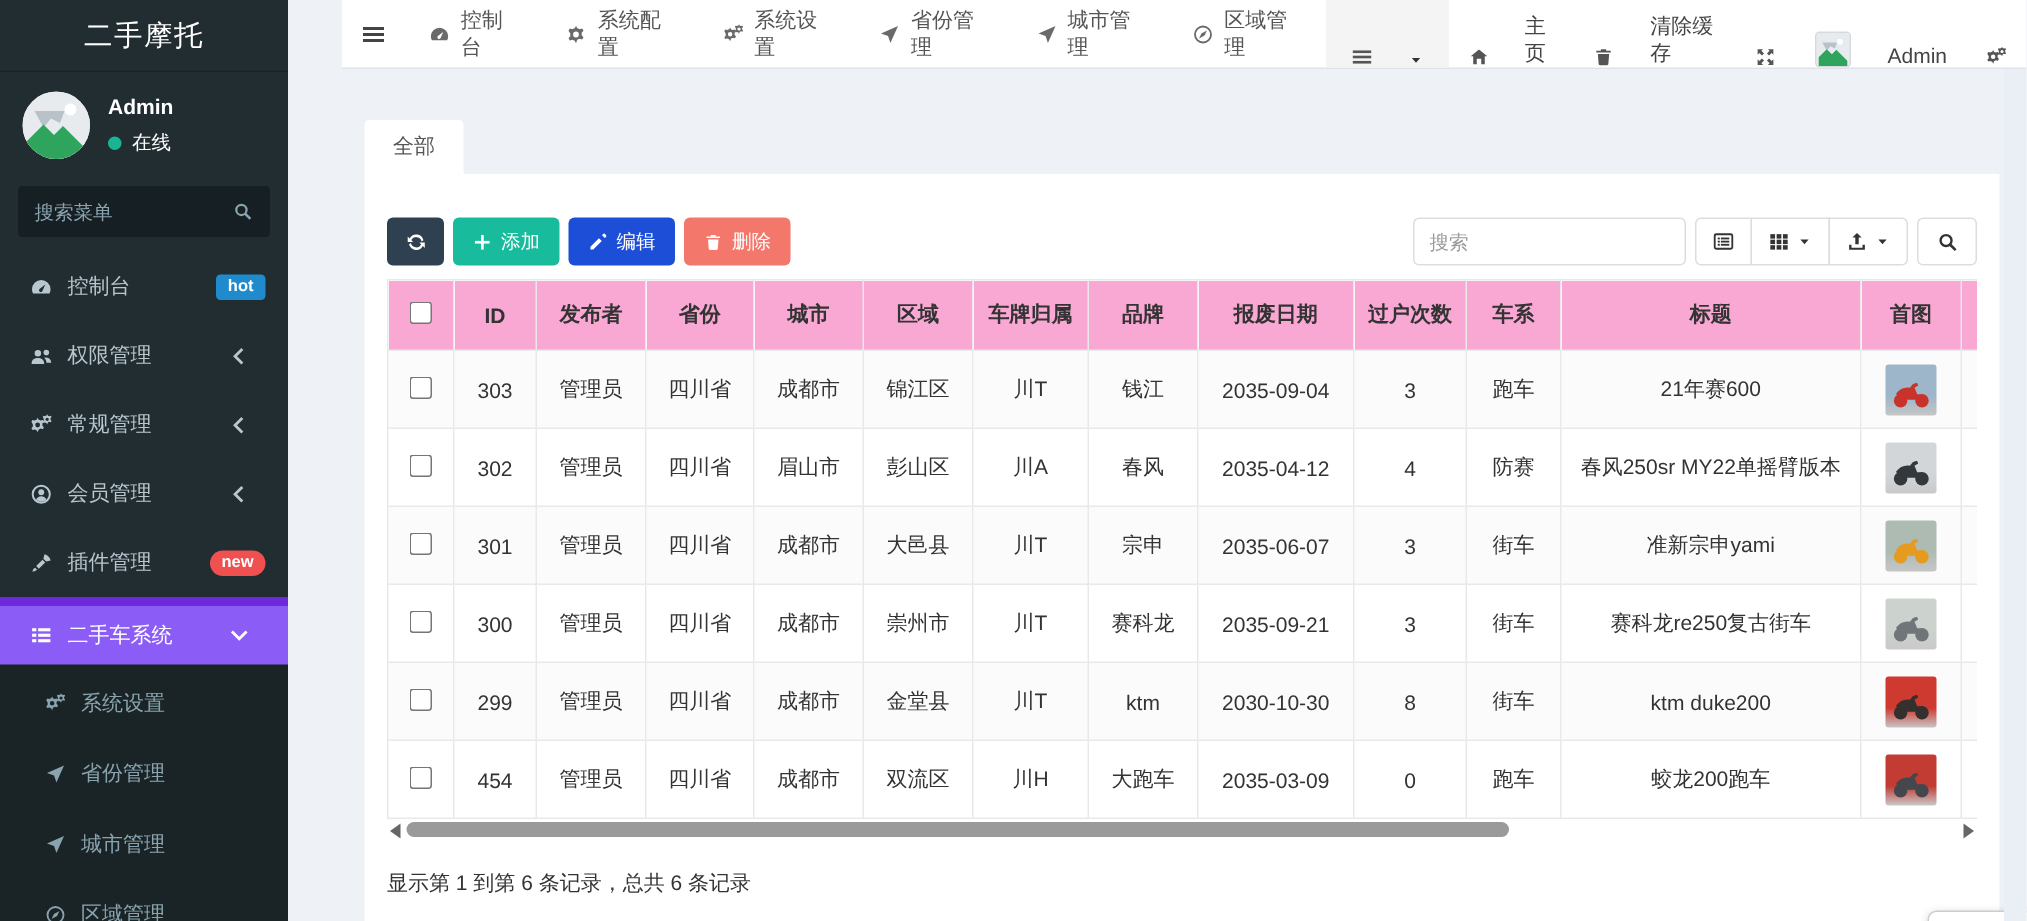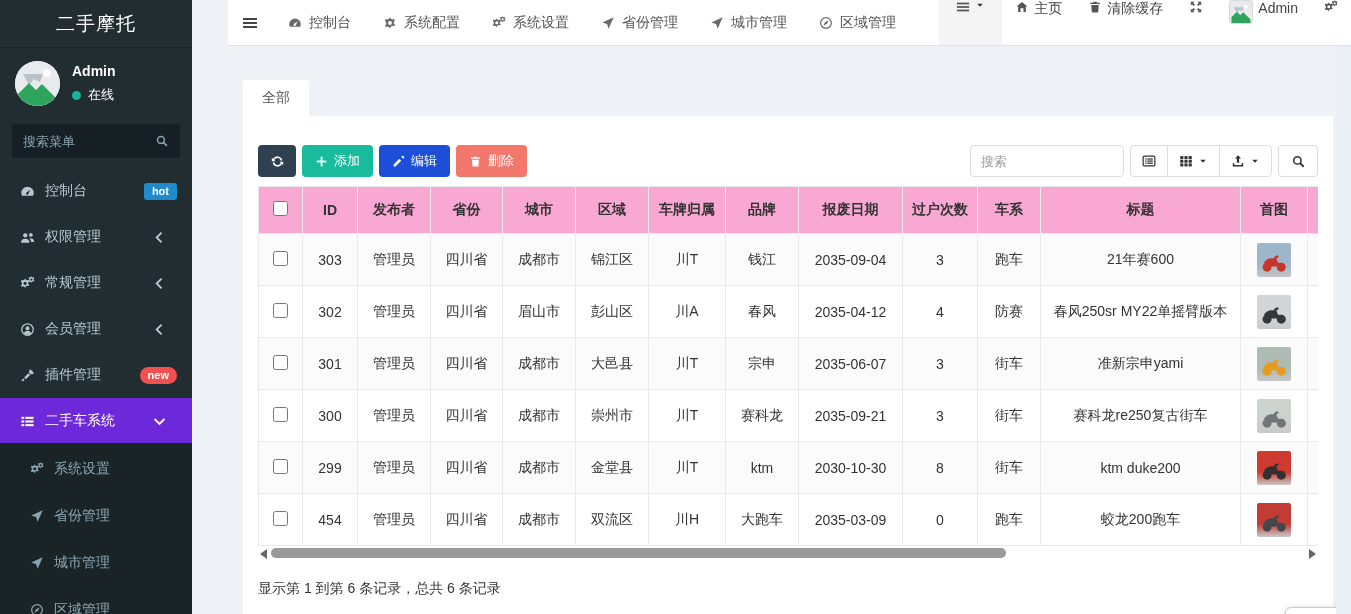--- a/index.html
+++ b/index.html
@@ -22,40 +22,40 @@
 .dot{width:9px;height:9px;border-radius:50%;display:inline-block}
 .side-search{margin:6px 12px 10px;background:#161f23;border-radius:3px;display:flex;
   align-items:center;height:34px;padding:0 11px}
 .side-search input{flex:1;background:transparent;border:0;outline:none;color:#ccc;font-size:13px;min-width:0}
 .side-search input::placeholder{color:#8aa4af}
 .side-search .ico{color:#8aa4af;font-size:14px}
 .menu-item{height:46px;display:flex;align-items:center;padding:0 15px;color:#b8c7ce;
   font-size:14px;cursor:pointer}
 .menu-item .ico{width:24px;margin-right:6px;color:#b8c7ce;font-size:15px}
 .menu-item .lbl{flex:1}
-.menu-item.active{background:#6d28d9;color:#fff;border-top:1px solid #6d28d9;border-bottom:1px solid #192226}
+.menu-item.active{background:#8b5cf6;color:#fff;border-top:6px solid #6d28d9;border-bottom:1px solid #192226}
 .menu-item.active .ico{color:#fff}
 .badge{font-size:11px;font-weight:bold;color:#fff;padding:3px 8px;border-radius:3px;line-height:1}
 .badge.pill{border-radius:10px}
 .chev{color:#8aa4af;font-size:12px}
 #side-submenu{background:#1a2427;padding-top:1px;min-height:200px}
 .sub-item{height:47px;display:flex;align-items:center;padding:0 15px 0 26px;color:#8aa4af;
   font-size:14px;cursor:pointer}
 .sub-item .ico{width:22px;margin-right:6px;color:#8aa4af;font-size:14px}
 
 
 .topnav{position:absolute;left:228px;top:0;width:1123px;height:46px;background:#fff;
   border-bottom:1px solid #dfe3e8;display:flex;align-items:stretch;z-index:5;overflow:hidden}
 .burger{width:44px;display:flex;align-items:center;justify-content:center;color:#444;
   font-size:16px;cursor:pointer}
 #topnav-menu{display:flex;align-items:stretch}
 .tn-item{display:flex;align-items:center;gap:7px;padding:0 16px;color:#555;font-size:14px;cursor:pointer}
 .tn-item .ico{color:#6a6a6a;font-size:14px}
 .nav-right{margin-left:auto;display:flex;align-items:stretch}
-.nr{display:flex;align-items:flex-start;gap:5px;padding:0 13px;color:#444;font-size:14px;cursor:pointer}
+.nr{display:flex;align-items:flex-end;gap:24px;padding:0 13px;color:#444;font-size:14px;cursor:pointer}
 .nr .ico{color:#555;font-size:14px}
 .nr.dropdown{background:#f4f4f4;padding:0 17px}
 .nr.dropdown .caret{font-size:10px;color:#333}
 .mini-avatar{width:24px;height:24px;border-radius:3px;overflow:hidden;background:#e9edf0;
   border:1px solid #d5dade}
 .mini-avatar svg{width:100%;height:100%;display:block}
 
 
 .page{position:absolute;left:228px;top:46px;width:1123px;height:568px;background:#eef1f5;overflow:hidden}
 .right-strip{position:absolute;right:0;top:0;width:15px;height:568px;background:#e9eff5}
@@ -64,21 +64,21 @@
 .panel{position:absolute;left:15px;top:70px;width:1090px;height:498px;background:#fff;
   padding:29px 15px 0}
 .toolbar{display:flex;align-items:center}
 .btn{height:32px;border:none;border-radius:4px;color:#fff;font-size:13px;display:inline-flex;
   align-items:center;gap:6px;padding:0 13px;margin-right:6px;cursor:pointer;
   font-family:inherit}
 .btn .ico{font-size:13px}
 .btn.square{width:38px;justify-content:center;padding:0}
 .btn.disabled{cursor:default}
 .tb-right{margin-left:auto;display:flex;align-items:center}
-.search-box{width:154px;height:32px;border:1px solid #ddd;border-radius:4px;padding:0 10px;
+.search-box{width:182px;height:32px;border:1px solid #ddd;border-radius:4px;padding:0 10px;
   font-size:13px;color:#555;outline:none;font-family:inherit}
 .search-box::placeholder{color:#999}
 .btn-group{display:flex;margin-left:6px}
 .gbtn{height:32px;background:#fff;border:1px solid #ddd;display:inline-flex;align-items:center;
   gap:5px;padding:0 11px;color:#444;cursor:pointer;margin-left:-1px}
 .gbtn:first-child{border-radius:4px 0 0 4px;margin-left:0}
 .gbtn:last-child{border-radius:0 4px 4px 0}
 .gbtn .ico{font-size:14px;color:#333}
 .gbtn .caret{font-size:10px;color:#333}
 .sbtn{height:32px;width:40px;background:#fff;border:1px solid #ddd;border-radius:4px;

